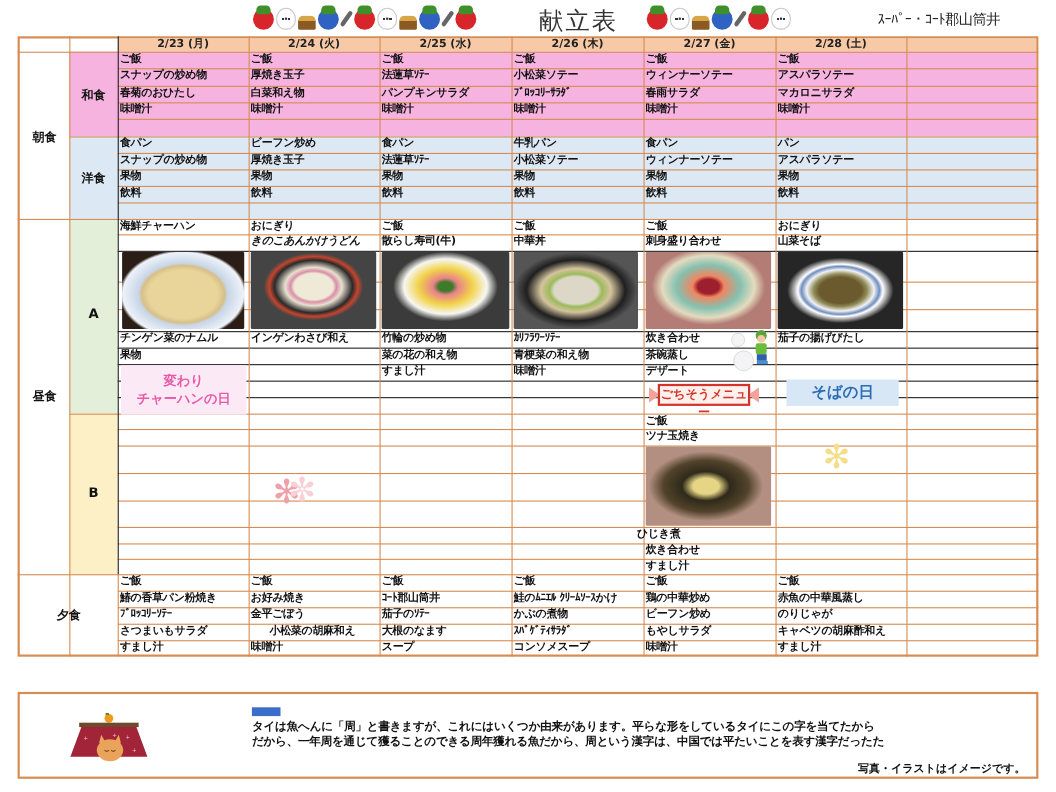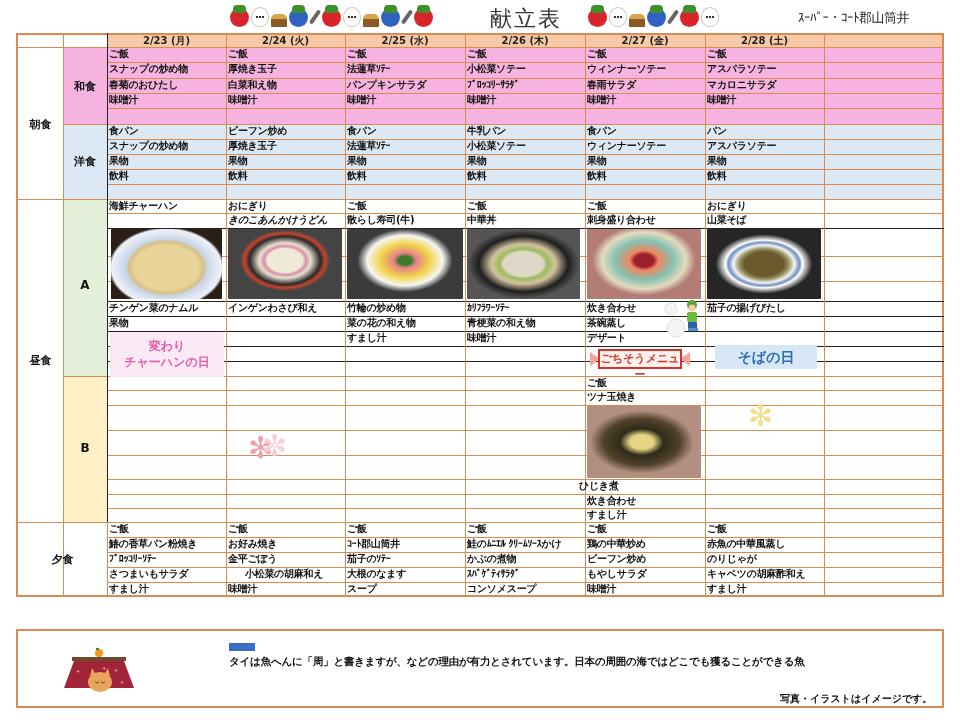--- a/index.html
+++ b/index.html
@@ -352,15 +352,16 @@
       <text x="58" y="36">+</text>
       <text x="40" y="22">+</text>
     </g>
   <ellipse cx="38" cy="34" rx="12" ry="10" fill="#e9a35a"></ellipse>
   <polygon points="28,28 30,20 34,27" fill="#e9a35a"></polygon>
   <polygon points="48,28 46,20 42,27" fill="#e9a35a"></polygon>
   <path d="M33 34 q2 2 4 0 M39 34 q2 2 4 0" stroke="#7a4a22" stroke-width="1" fill="none"></path>
 </svg>
 <div class="abs column-title"></div>
 <div class="abs column-text">
-  <div>タイは魚へんに「周」と書きますが、などの理由が有力とされています。日本の周囲の海ではどこでも獲ることができる魚</div>
+  <div>タイは魚へんに「周」と書きますが、これにはいくつか由来があります。平らな形をしているタイにこの字を当てたから</div>
+  <div>だから、一年周を通じて獲ることのできる周年獲れる魚だから、周という漢字は、中国では平たいことを表す漢字だったた</div>
 </div>
 <div class="abs credit">写真・イラストはイメージです。</div>
 
 </body></html>

